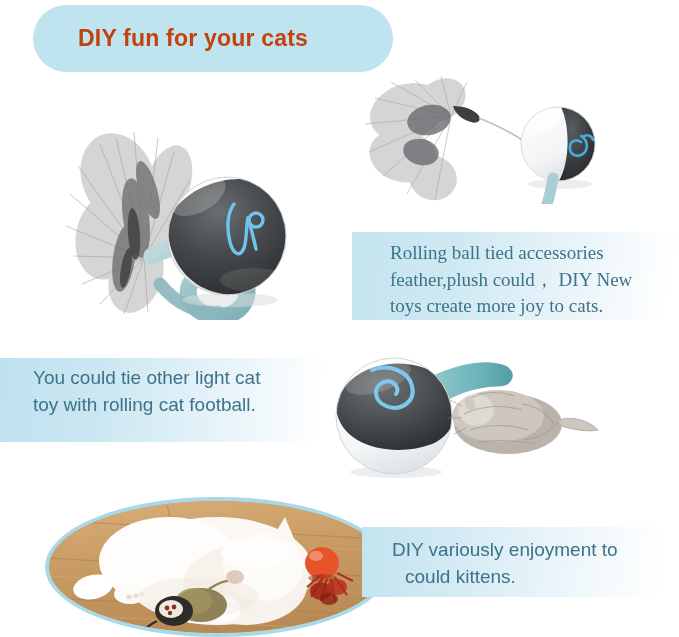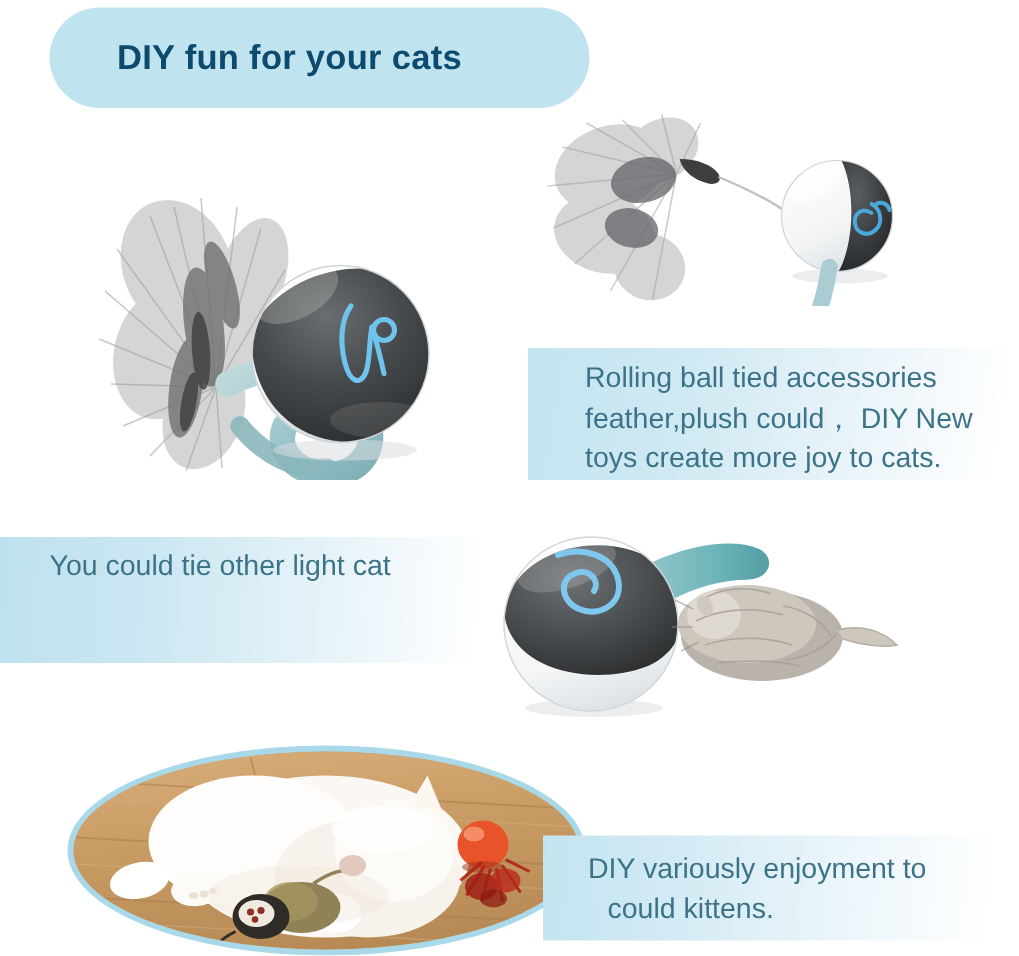--- a/index.html
+++ b/index.html
@@ -2,36 +2,36 @@
 <html><head>
 <meta charset="utf-8">
 <style>
   html,body{margin:0;padding:0;background:#fff;}
   body{width:679px;height:637px;position:relative;overflow:hidden;
        font-family:"Liberation Sans","DejaVu Sans",sans-serif;}
 
   
   .header-pill{position:absolute;left:33px;top:5px;width:360px;height:67px;
     background:#bfe3ef;border-radius:34px;display:flex;align-items:center;}
-  .header-title{margin-left:45px;font-size:23px;font-weight:bold;color:#0c4a6e;
+  .header-title{margin-left:45px;font-size:23px;font-weight:bold;color:#c2410c;
     letter-spacing:.2px;}
 
   
   .caption{position:absolute;color:#3d7389;font-size:19px;line-height:1.40;}
   .cap-right{left:352px;top:232px;width:327px;height:88px;
     background:linear-gradient(100deg,#c3e4f0 0%,#cfe9f2 32%,#e9f4f9 66%,#ffffff 96%);
-    padding:8px 0 0 0;box-sizing:border-box;}
+    padding:8px 0 0 0;box-sizing:border-box;font-family:Liberation Serif, serif;}
   .cap-right .lines{padding-left:38px;}
   .cap-left{left:0;top:358px;width:330px;height:84px;
     background:linear-gradient(95deg,#bfe1ef 0%,#cbe7f2 30%,#e8f4f9 68%,#ffffff 97%);
     box-sizing:border-box;}
   .cap-left .lines{padding:7px 0 0 33px;}
   .cap-bottom{left:362px;top:527px;width:317px;height:70px;
     background:linear-gradient(95deg,#c2e4f0 0%,#d3eaf4 28%,#ecf6fa 64%,#ffffff 95%);
-    box-sizing:border-box;margin-top:30px;}
+    box-sizing:border-box;}
   .cap-bottom .lines{padding:10px 0 0 30px;}
   .cap-bottom .l2{padding-left:13px;}
 
   
   .art{position:absolute;}
 
   
   #prod-left{left:48px;top:108px;width:262px;height:212px;}
   
   #prod-topright{left:355px;top:72px;width:262px;height:132px;}
@@ -256,20 +256,21 @@
   <div class="lines">
     <div>Rolling ball tied accessories</div>
     <div>feather,plush could，  DIY New</div>
     <div>toys create more joy to cats.</div>
   </div>
 </div>
 
 <div class="caption cap-left">
   <div class="lines">
     <div>You could tie other light cat</div>
+    <div>toy with rolling cat football.</div>
   </div>
 </div>
 
 <div class="photo-oval">
   <div class="photo-inner">
     <svg viewBox="0 0 345 140" width="345" height="140" preserveAspectRatio="none">
       <defs>
         <linearGradient id="floor" x1="0" y1="0" x2="0.25" y2="1">
           <stop offset="0%" stop-color="#d9ae79"></stop>
           <stop offset="50%" stop-color="#c89a63"></stop>

